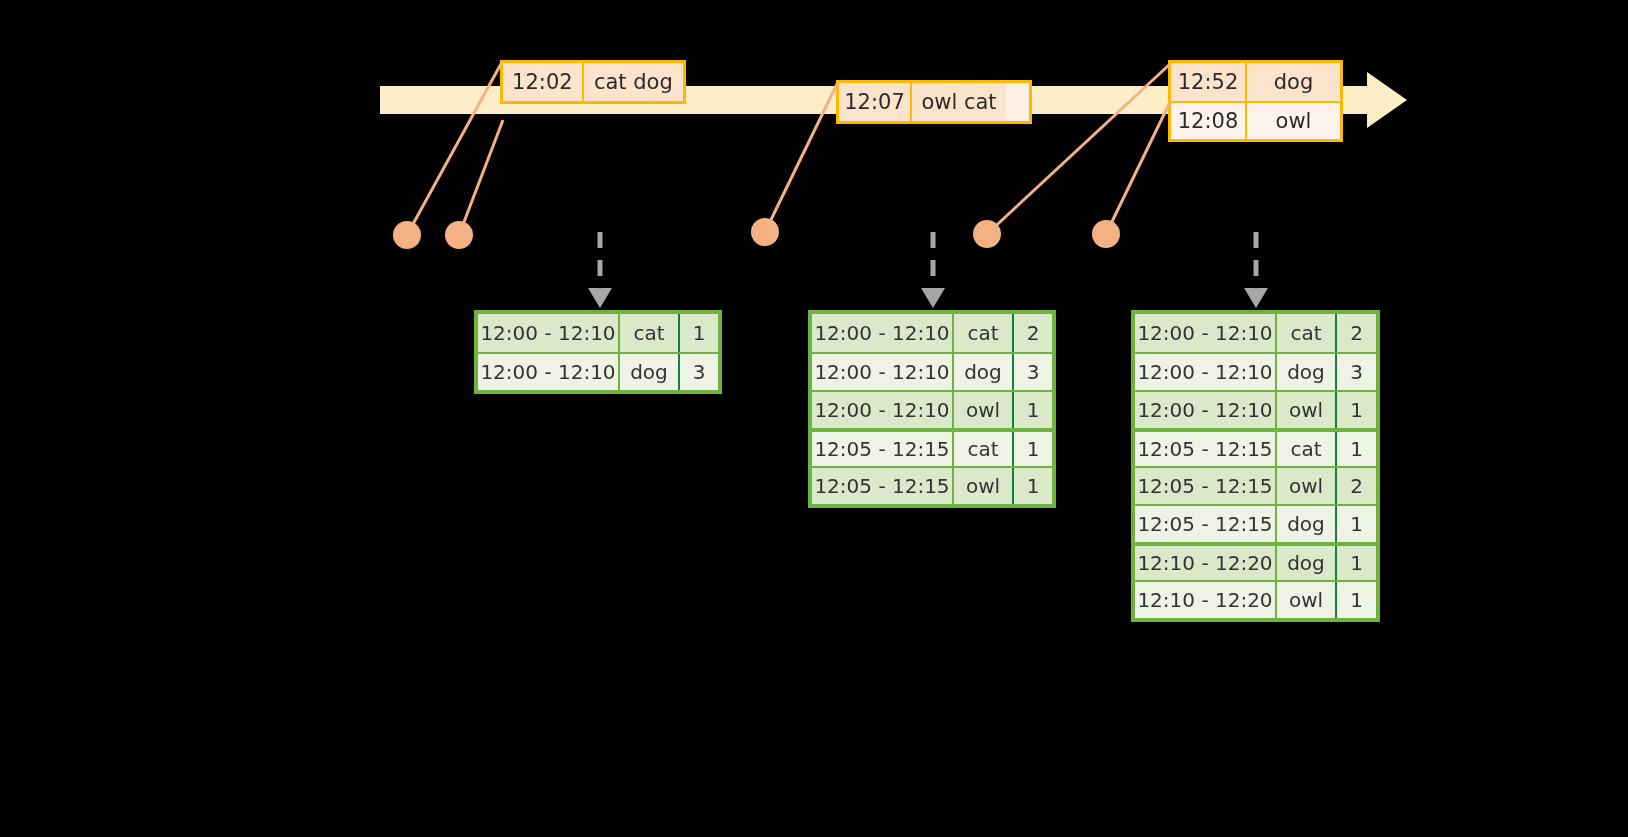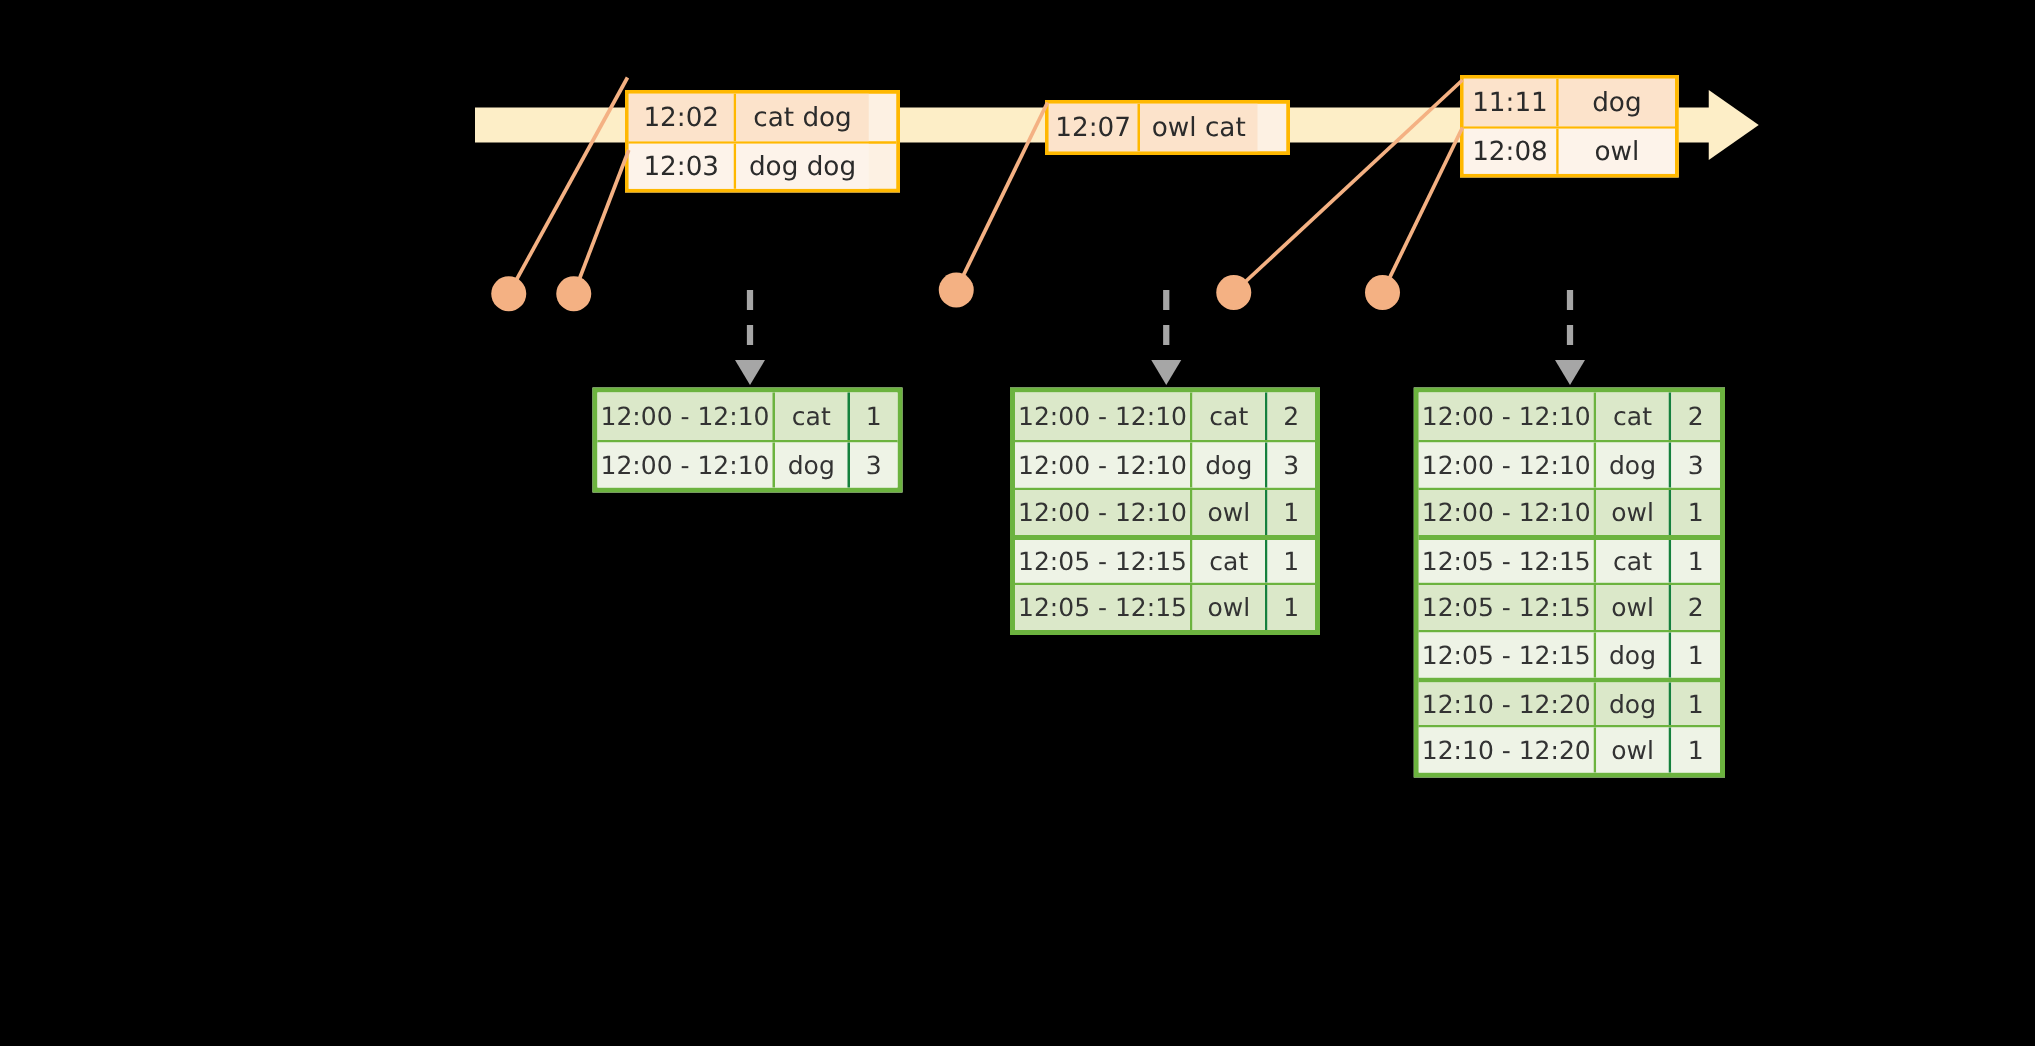--- a/index.html
+++ b/index.html
@@ -63,21 +63,21 @@
   }
   .ev-row .ev-time {
     border-right: 2px solid #ffb800;
   }
   .ev-row.tint .ev-time,
   .ev-row.tint .ev-val { background: #fce3cb; }
   .ev-row.plain .ev-time,
   .ev-row.plain .ev-val { background: #fdf3ea; }
 
   
-  .box-a { left: 500px; top: 72px; width: 220px; }
+  .box-a { left: 500px; top: 60px; width: 186px; }
   .box-a .ev-time { width: 86px; }
   .box-a .ev-val  { width: 106px; text-align: center; }
 
   .box-b { left: 836px; top: 80px; width: 196px; }
   .box-b .ev-time { width: 73px; }
   .box-b .ev-val  { width: 94px; }
 
   .box-c { left: 1168px; top: 60px; width: 175px; }
   .box-c .ev-time { width: 76px; }
   .box-c .ev-val  { width: 93px; }
@@ -145,36 +145,32 @@
 <div id="stage">
 
   <div class="tl-bar"></div>
   <div class="tl-arrow"></div>
 
   <div class="ev-box box-a">
     <div class="ev-row tint">
       <div class="ev-time">12:02</div>
       <div class="ev-val">cat dog</div>
     </div>
-    <div class="ev-row plain">
-      <div class="ev-time">12:03</div>
-      <div class="ev-val">dog dog</div>
-    </div>
   </div>
 
   <div class="ev-box box-b">
     <div class="ev-row tint">
       <div class="ev-time">12:07</div>
       <div class="ev-val">owl cat</div>
     </div>
   </div>
 
   <div class="ev-box box-c">
     <div class="ev-row tint">
-      <div class="ev-time">11:11</div>
+      <div class="ev-time">12:52</div>
       <div class="ev-val">dog</div>
     </div>
     <div class="ev-row plain">
       <div class="ev-time">12:08</div>
       <div class="ev-val">owl</div>
     </div>
   </div>
 
   <svg id="connectors" viewBox="0 0 1628 837">
 

